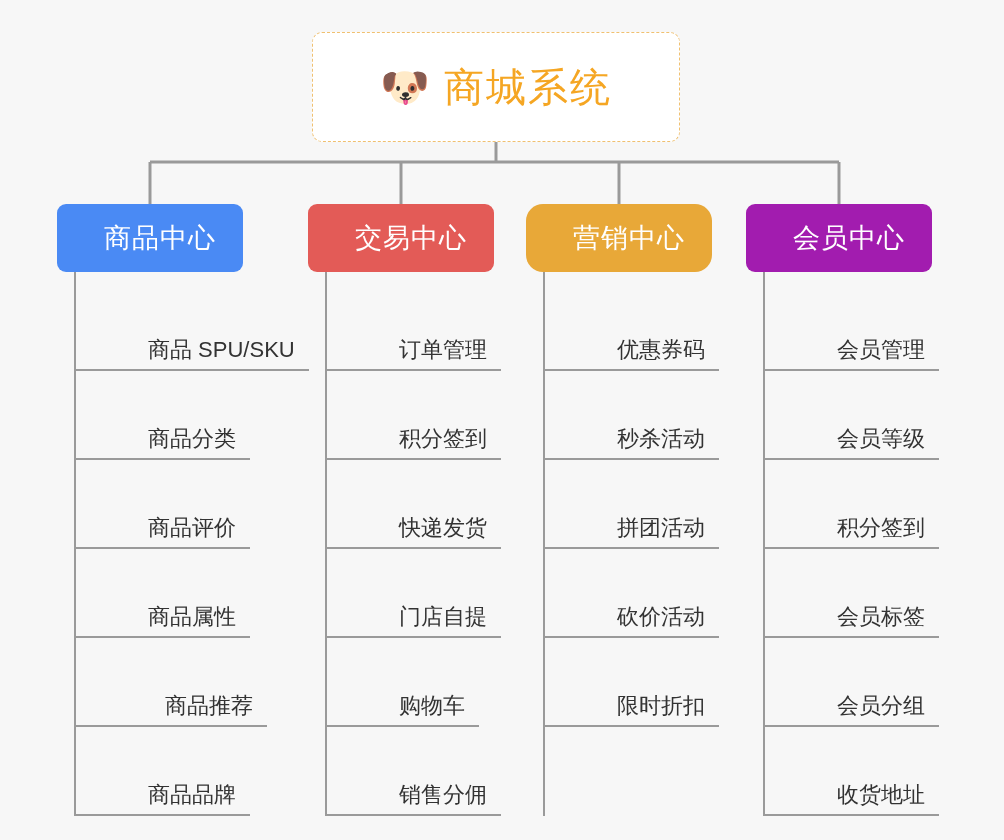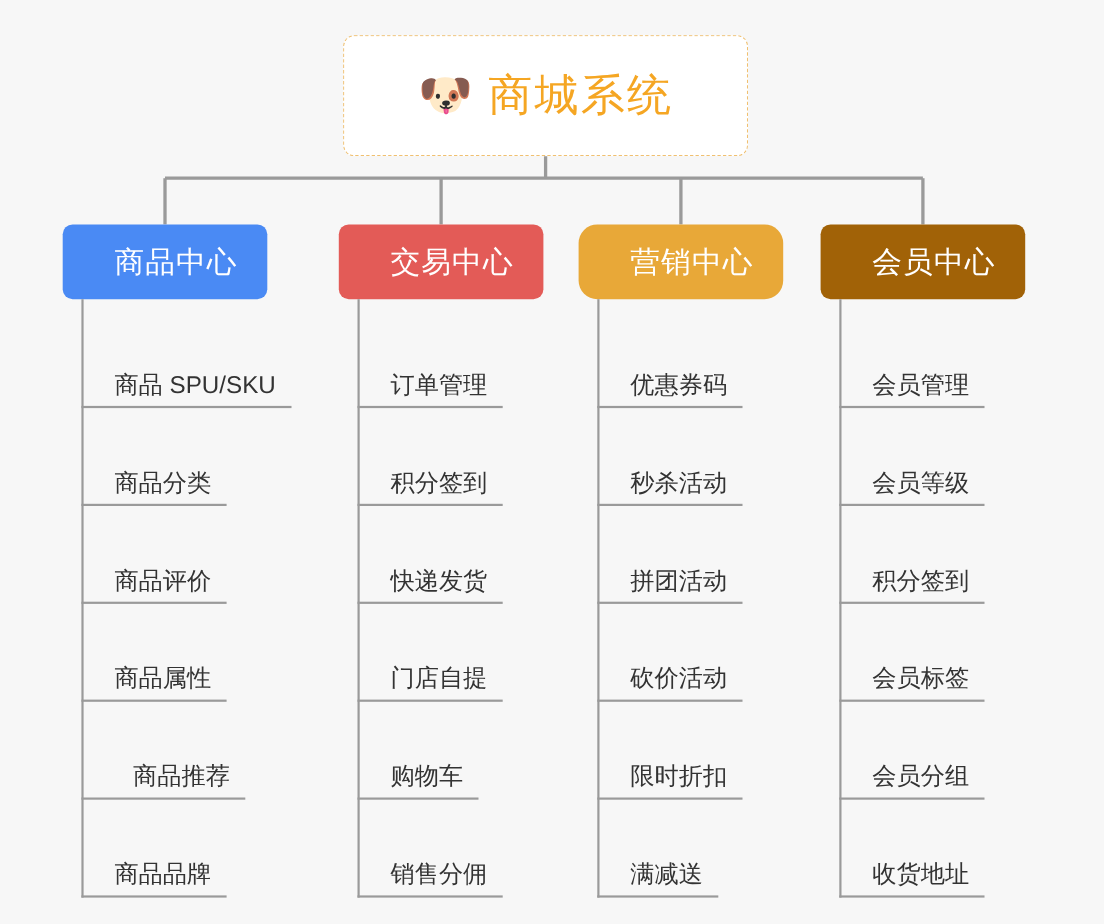--- a/index.html
+++ b/index.html
@@ -84,20 +84,21 @@
     padding:0 14px 7px 30px;
     border-bottom:2px solid #9a9a9a;
     margin-left:0px;
   }
   .item-label{
     font-size:22px;
     color:#333333;
     line-height:1.1;
     white-space:nowrap;
     display:block;
+    margin-left:44px;
   }
 
   
   #col-0{left:57px;}
   #col-0 .cat-header{width:186px;}
   #col-1{left:308px;}
   #col-1 .cat-header{width:186px;text-align:center;}
   #col-2{left:526px;}
   #col-2 .cat-header{width:186px;border-radius:17px;}
   #col-3{left:746px;}
@@ -231,30 +232,25 @@
       <div class="item">
           <div class="item-inner" style="border-bottom-color: rgb(154, 154, 154);">
             <span class="item-label">砍价活动</span>
           </div>
         </div>
       <div class="item">
           <div class="item-inner" style="border-bottom-color: rgb(154, 154, 154);">
             <span class="item-label">限时折扣</span>
           </div>
         </div>
-      <div class="item">
-          <div class="item-inner" style="border-bottom-color: rgb(154, 154, 154);">
-            <span class="item-label">满减送</span>
-          </div>
-        </div>
     </div>
   </div>
 
   <div class="column" id="col-3">
-    <div class="cat-header" style="background: #a16207;">
+    <div class="cat-header" style="background: #a21caf;">
       <span class="cat-title">会员中心</span>
     </div>
     <div class="items">
       <div class="spine" style="height: 544px; background: rgb(154, 154, 154);"></div>
       <div class="item">
           <div class="item-inner" style="border-bottom-color: rgb(154, 154, 154);">
             <span class="item-label">会员管理</span>
           </div>
         </div>
       <div class="item">

